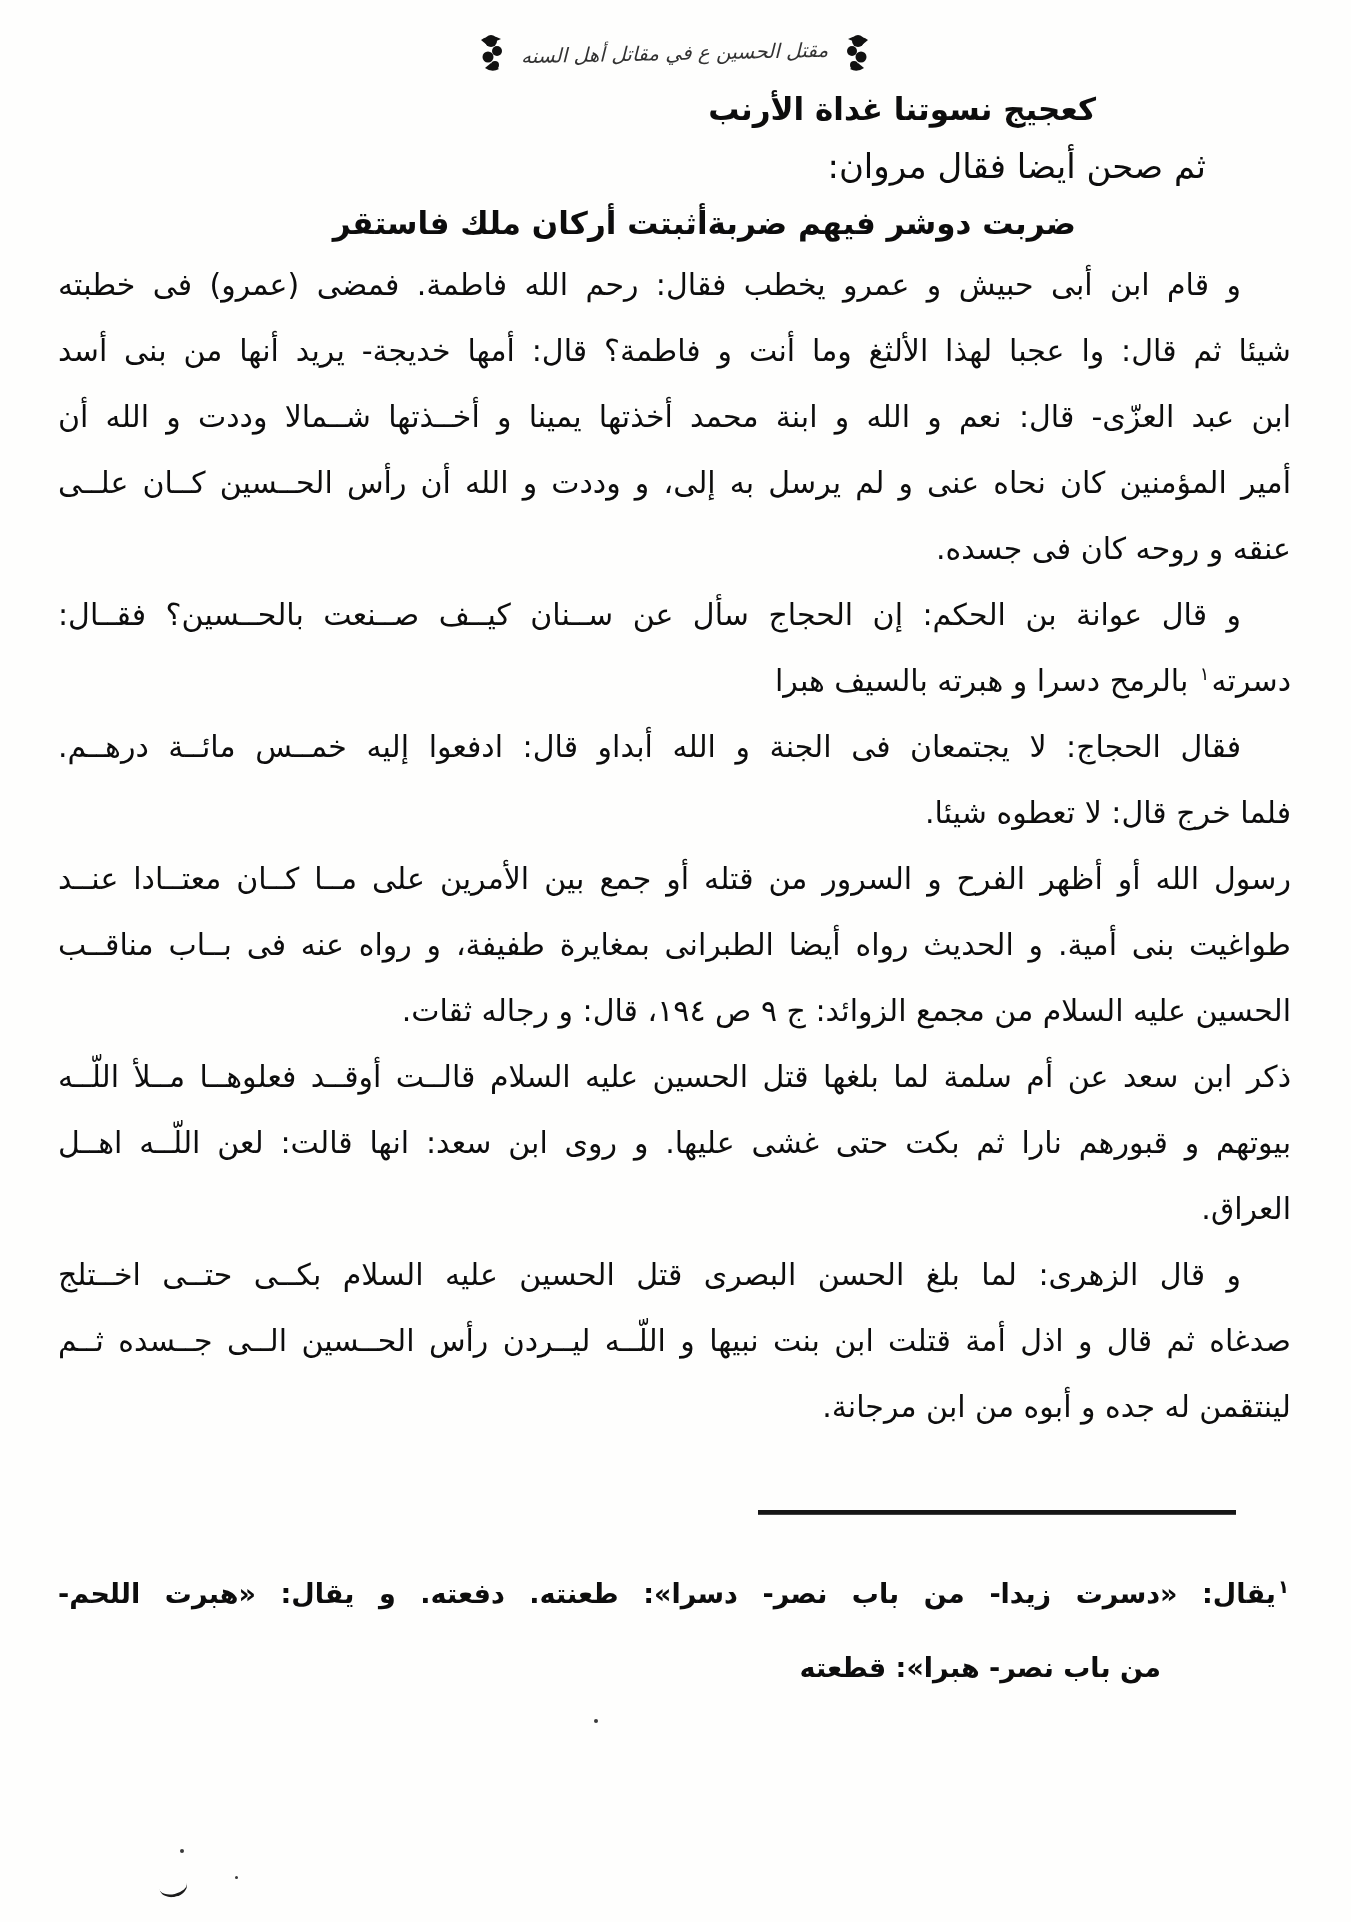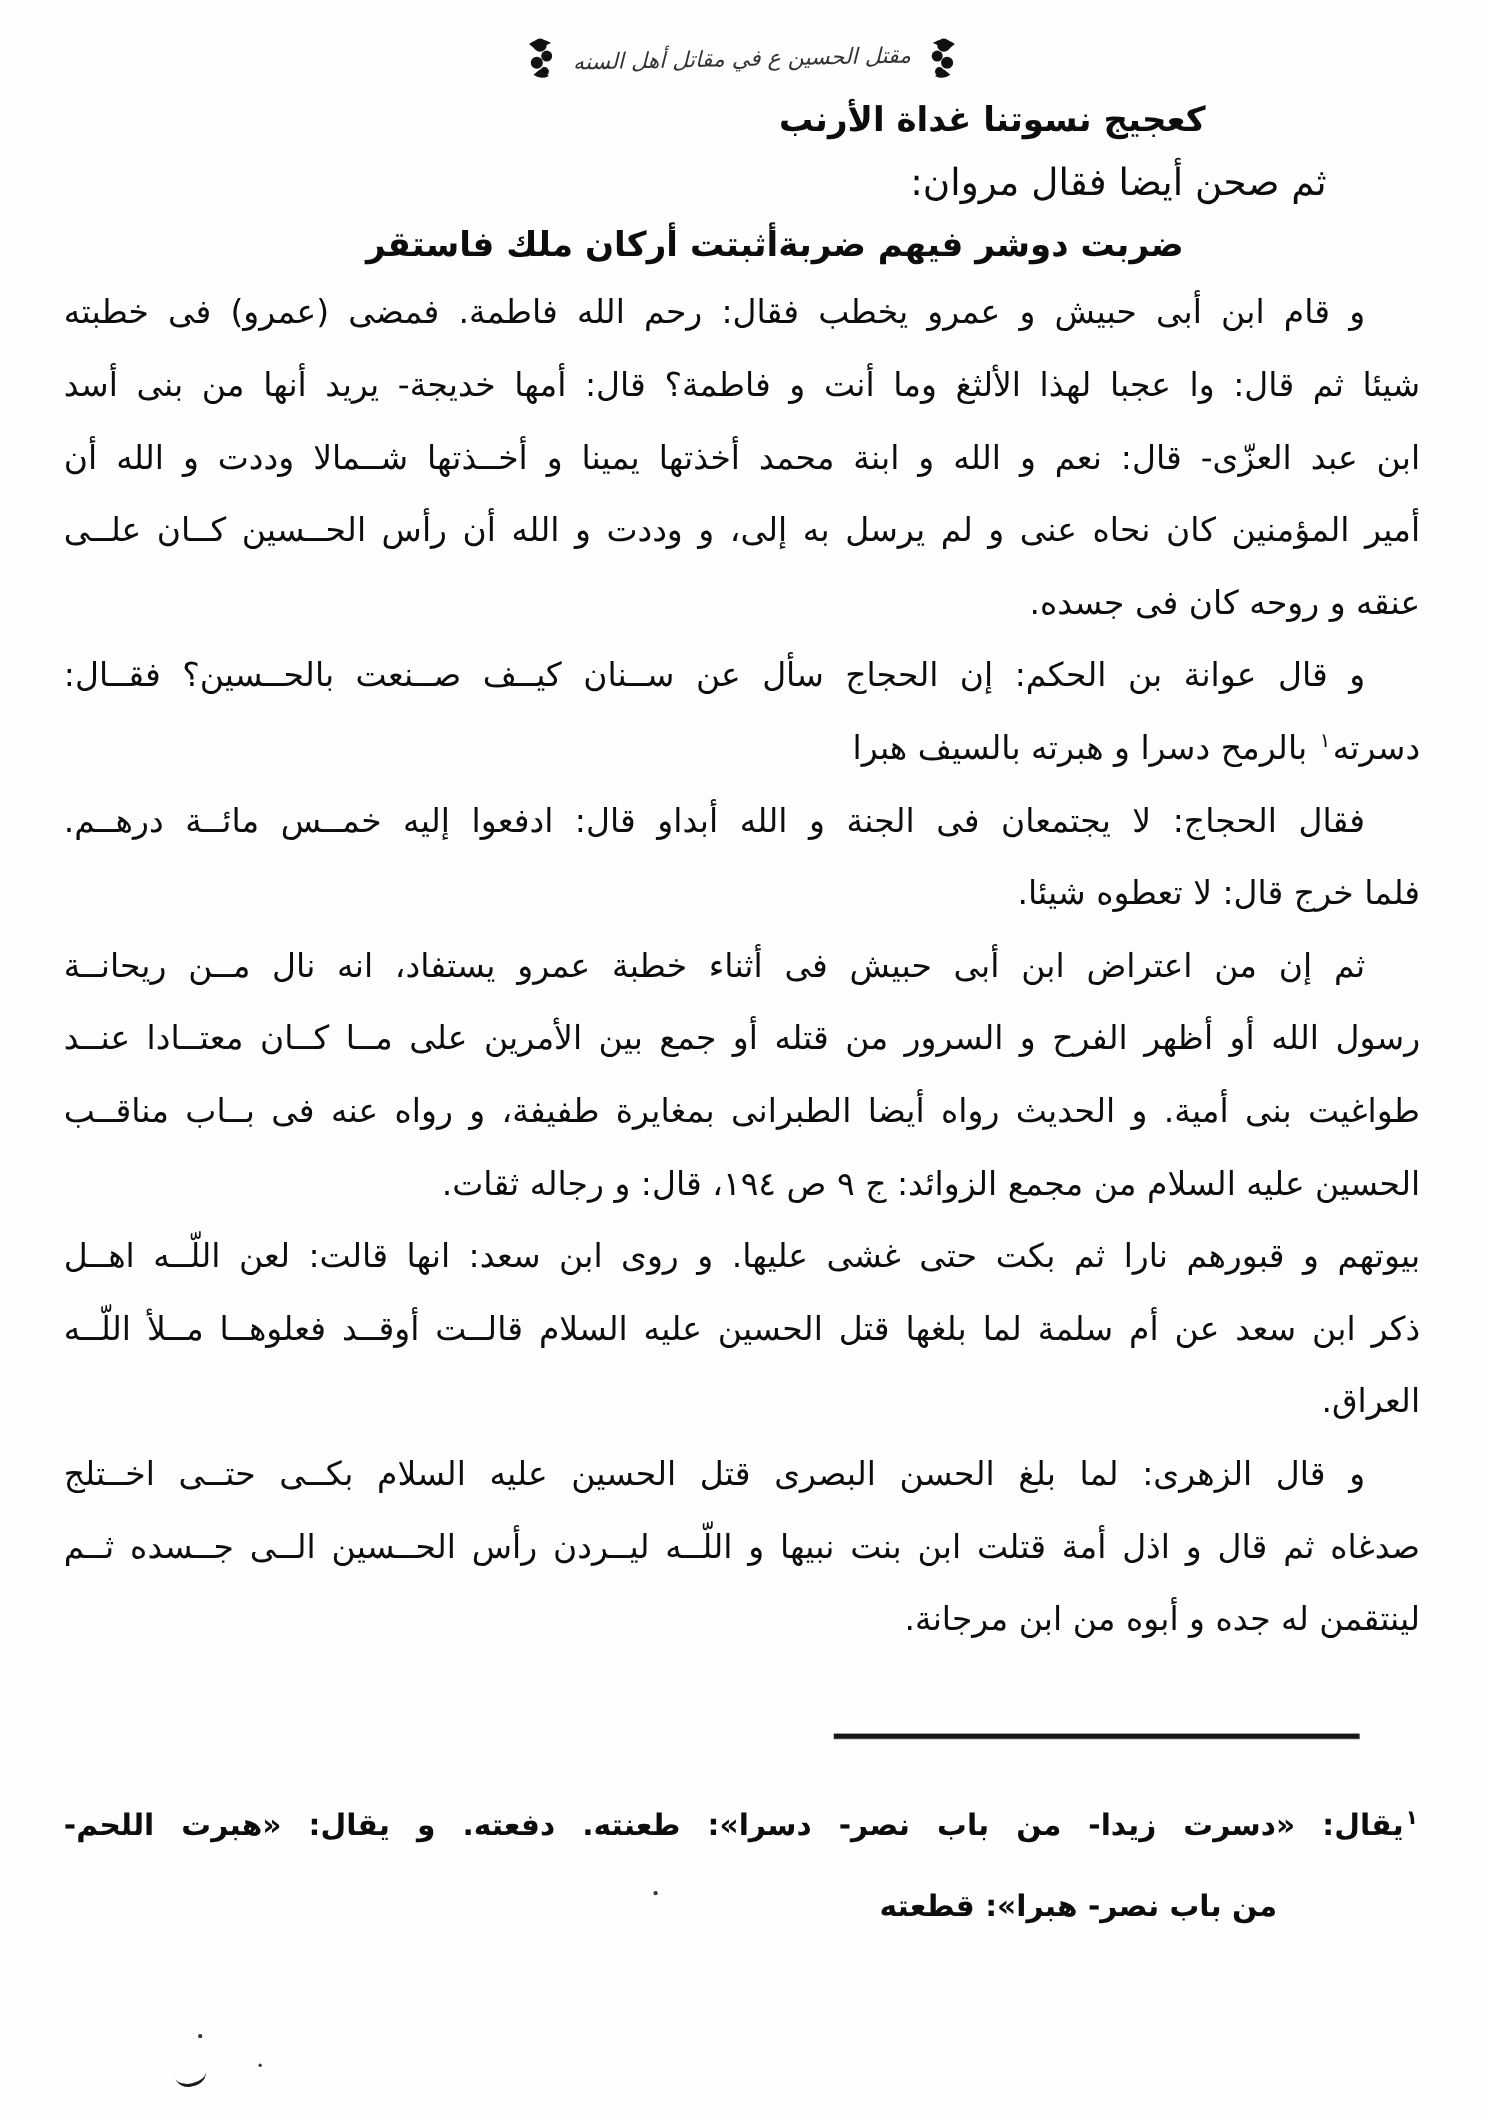--- a/index.html
+++ b/index.html
@@ -126,26 +126,25 @@
     <div class="bl just">شيئا ثم قال: وا عجبا لهذا الألثغ وما أنت و فاطمة؟ قال: أمها خديجة- يريد أنها من بنى أسد</div>
     <div class="bl just">ابن عبد العزّى- قال: نعم و الله و ابنة محمد أخذتها يمينا و أخــذتها شــمالا  وددت و الله أن</div>
     <div class="bl just">أمير المؤمنين كان نحاه عنى و لم يرسل به إلى، و وددت و الله أن رأس الحــسين كــان علــى</div>
     <div class="bl end">عنقه و روحه كان فى جسده.</div>
     <div class="bl just ind">و قال عوانة بن الحكم: إن الحجاج سأل عن ســنان كيــف صــنعت بالحــسين؟ فقــال:</div>
     <div class="bl end">
       <span>دسرته</span><sup class="fnmark">١</sup><span> بالرمح دسرا و هبرته بالسيف هبرا</span>
     </div>
     <div class="bl just ind">فقال الحجاج: لا يجتمعان فى الجنة و الله أبداو قال: ادفعوا إليه خمــس مائــة درهــم.</div>
     <div class="bl end">فلما خرج قال: لا تعطوه شيئا.</div>
-    <div class="bl just ind">ثم إن من اعتراض ابن أبى حبيش فى أثناء خطبة عمرو يستفاد، انه نال مــن ريحانــة</div>
     <div class="bl just">رسول الله أو أظهر الفرح و السرور من قتله أو جمع بين الأمرين على مــا كــان معتــادا عنــد</div>
     <div class="bl just">طواغيت بنى أمية. و الحديث رواه أيضا الطبرانى بمغايرة طفيفة، و رواه عنه فى بــاب مناقــب</div>
     <div class="bl end">الحسين عليه السلام من مجمع الزوائد: ج ٩ ص ١٩٤، قال: و رجاله ثقات.</div>
+    <div class="bl just">ذكر ابن سعد عن أم سلمة لما بلغها قتل الحسين عليه السلام قالــت أوقــد فعلوهــا مــلأ اللّــه</div>
     <div class="bl just">بيوتهم و قبورهم نارا ثم بكت حتى غشى عليها. و روى ابن سعد: انها قالت: لعن اللّــه اهــل</div>
-    <div class="bl just">ذكر ابن سعد عن أم سلمة لما بلغها قتل الحسين عليه السلام قالــت أوقــد فعلوهــا مــلأ اللّــه</div>
     <div class="bl end">العراق.</div>
     <div class="bl just ind">و قال الزهرى: لما بلغ الحسن البصرى قتل الحسين عليه السلام  بكــى حتــى اخــتلج</div>
     <div class="bl just">صدغاه ثم قال و اذل أمة قتلت ابن بنت نبيها و اللّــه ليــردن رأس الحــسين الــى جــسده ثــم</div>
     <div class="bl end">لينتقمن له جده و أبوه من ابن مرجانة.</div>
 
     <div class="fnsep"></div>
     <div class="footnote">
       <div class="fline1">
         <sup class="fnmark">١</sup><span>يقال: «دسرت زيدا- من باب نصر- دسرا»: طعنته. دفعته. و يقال: «هبرت اللحم-</span>
       </div>

